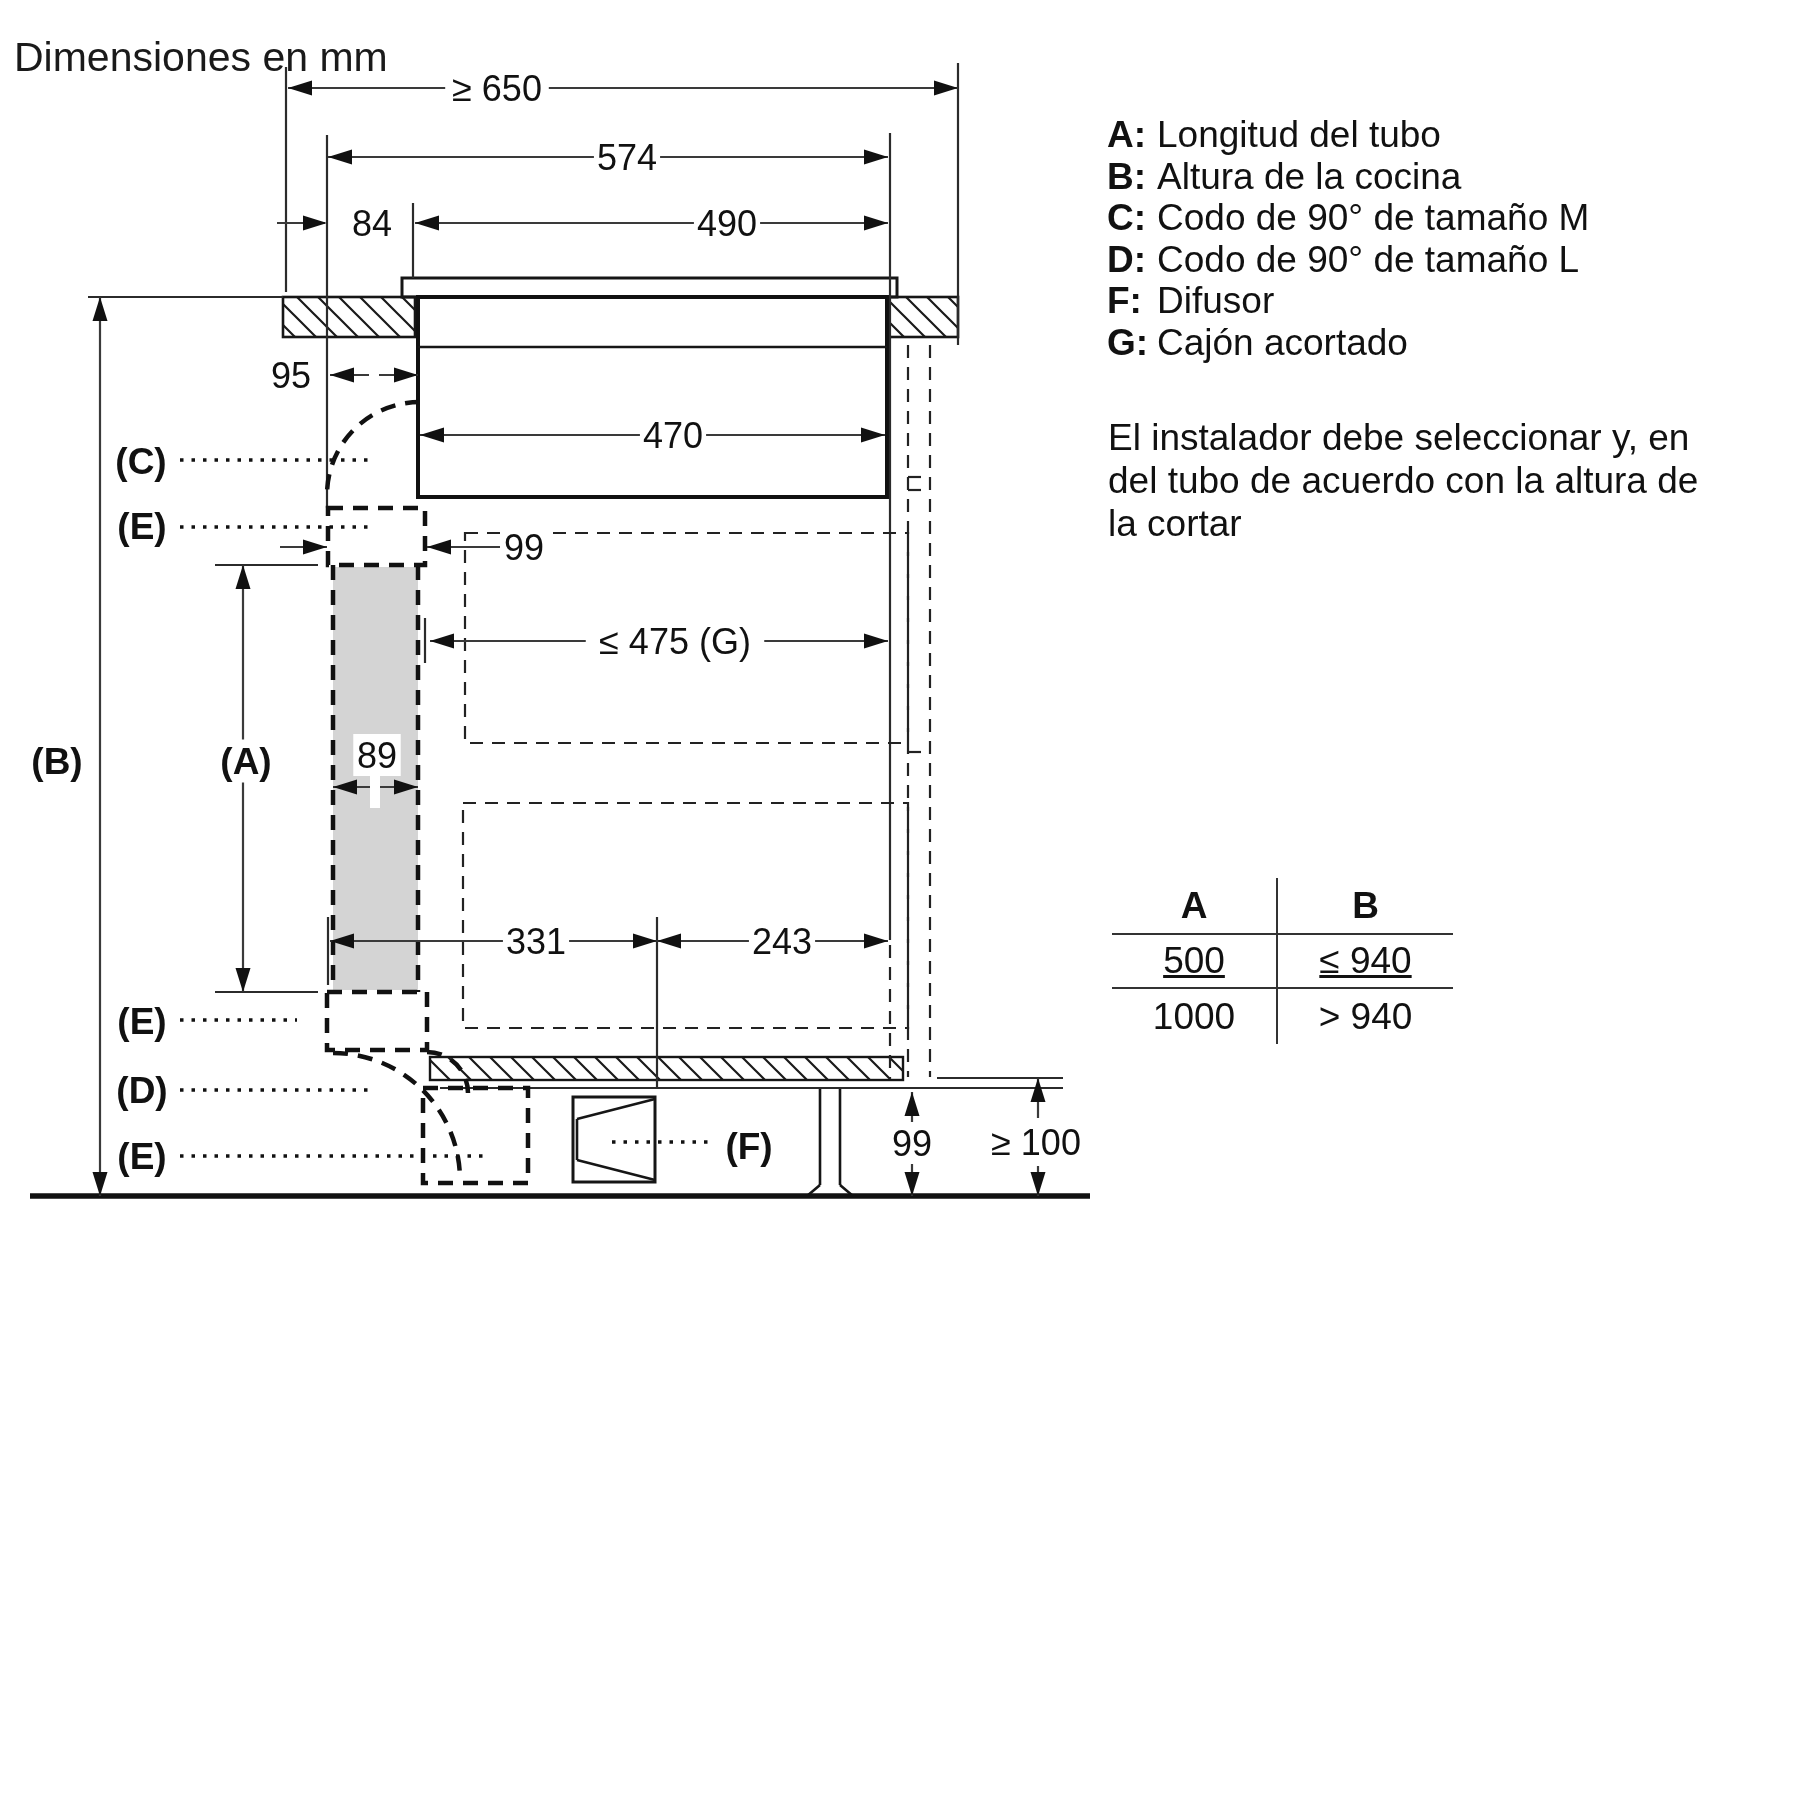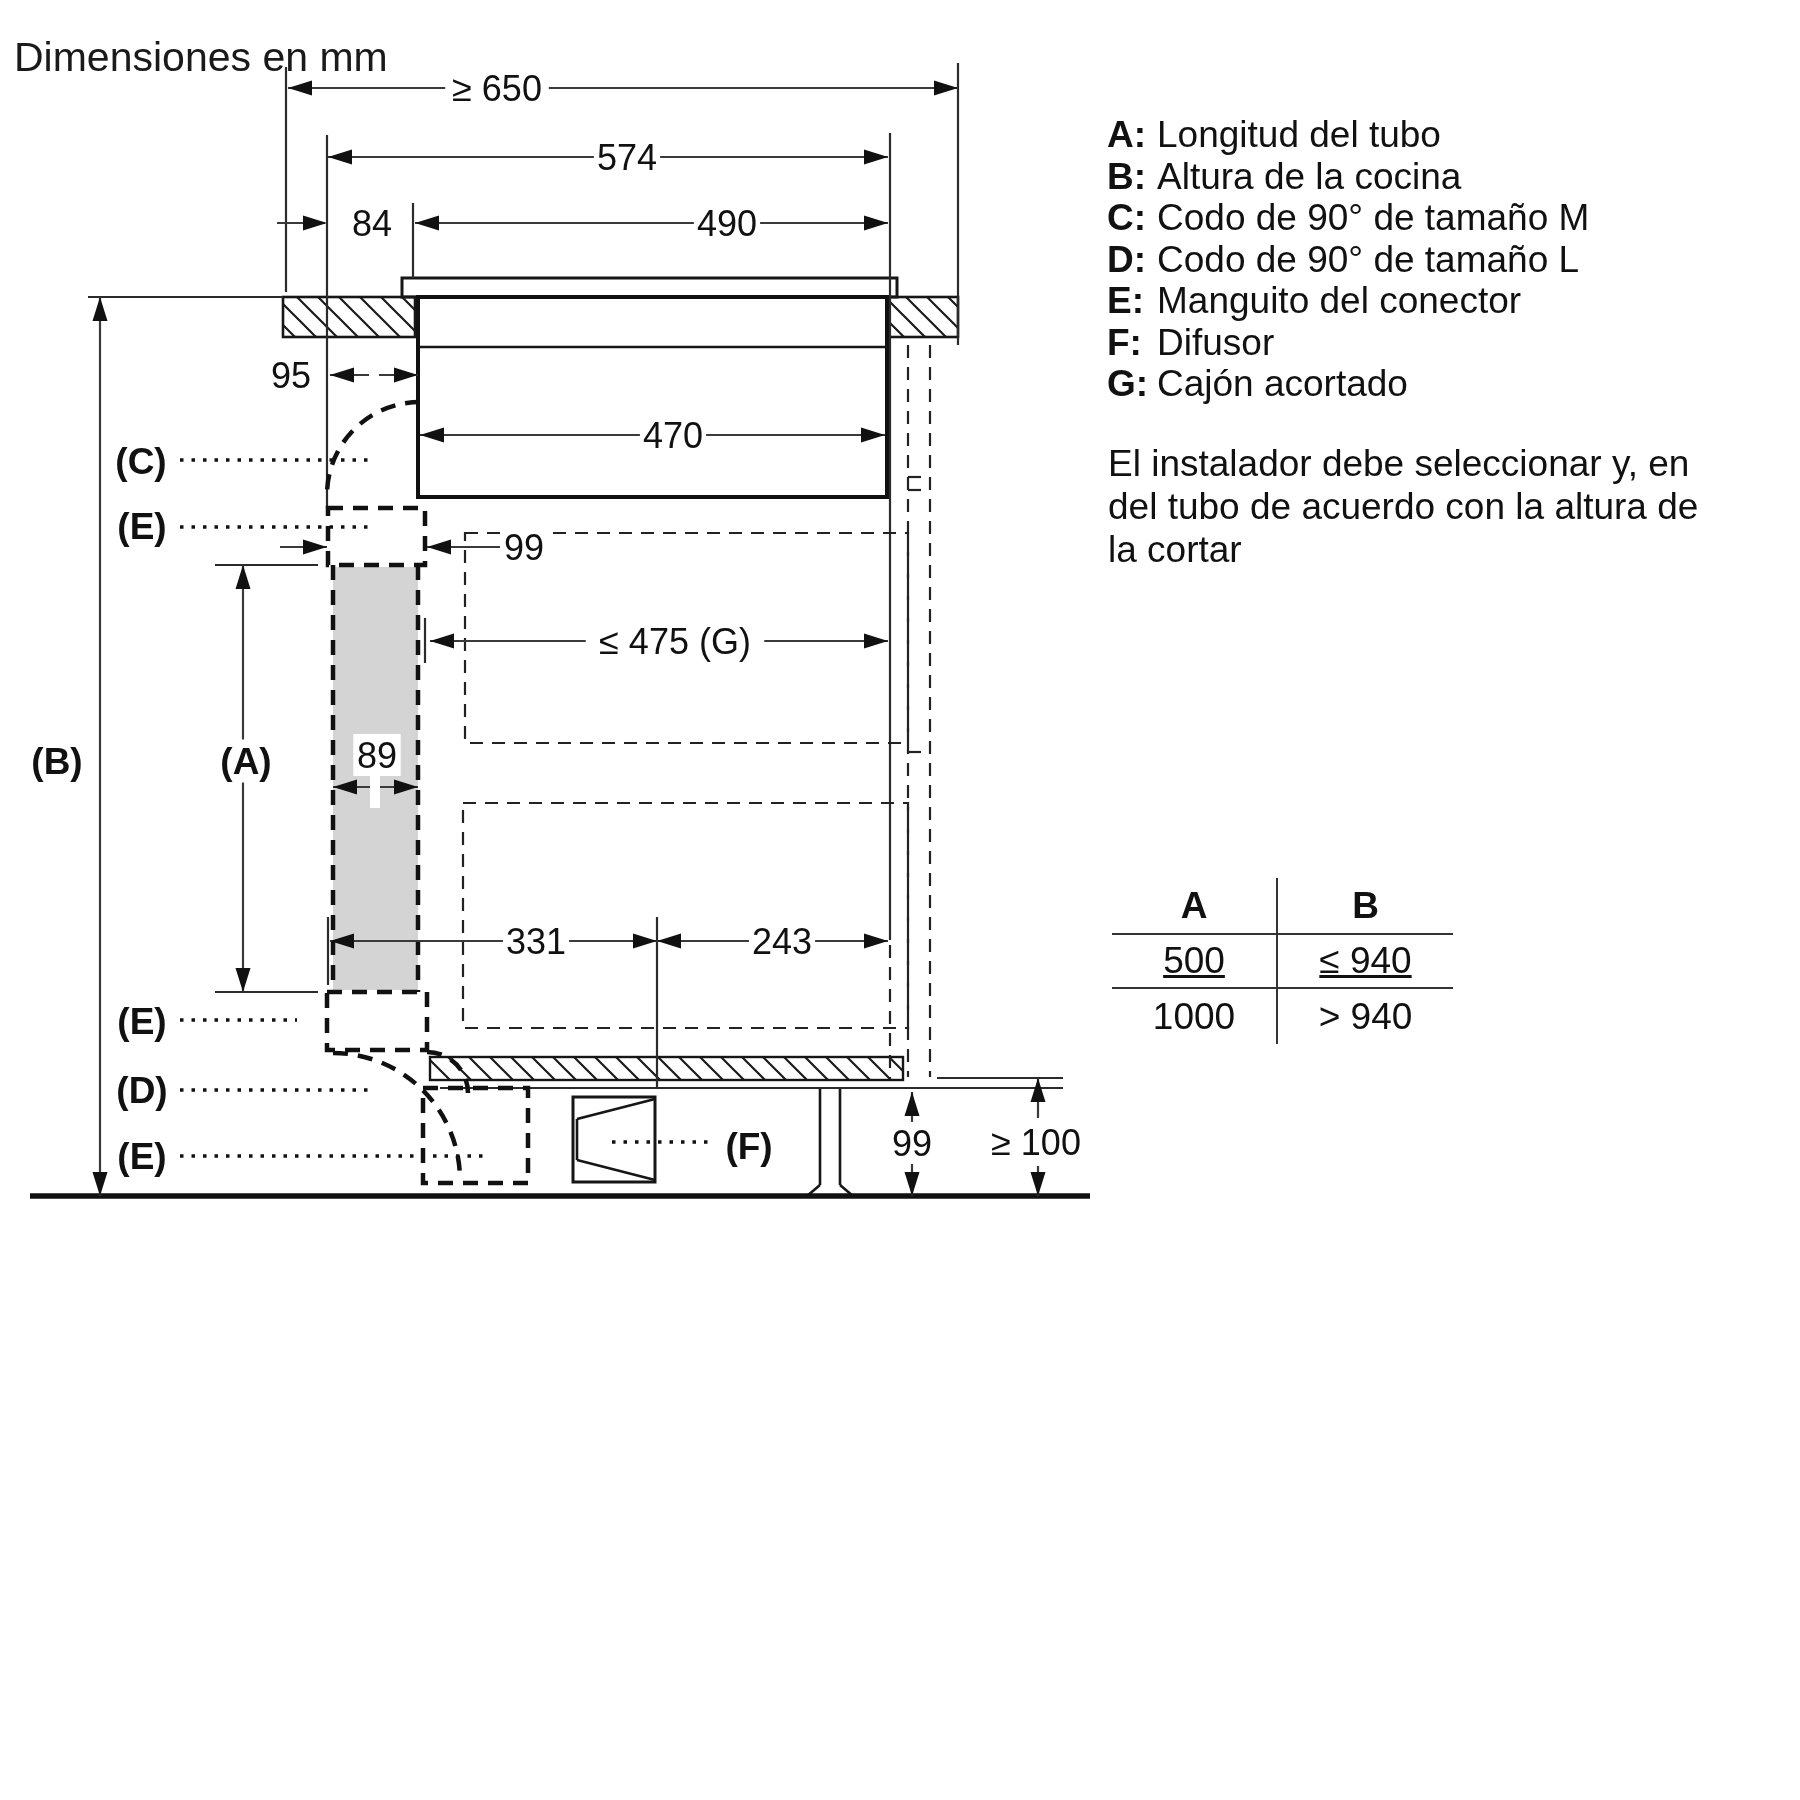--- a/index.html
+++ b/index.html
@@ -2,21 +2,21 @@
 <html><head>
 <meta charset="utf-8">
 <style>
   html,body{margin:0;padding:0;background:#fff;}
   body{width:1800px;height:1800px;position:relative;overflow:hidden;
        font-family:"Liberation Sans","DejaVu Sans",sans-serif;color:#111;}
   #title{position:absolute;left:14px;top:34px;font-size:41px;line-height:46px;color:#1a1a1a;}
   #diagram-host{position:absolute;left:0;top:0;width:1800px;height:1800px;}
   #legend{position:absolute;left:1107px;top:66px;font-size:37px;line-height:41.5px;white-space:nowrap;margin-top:48px;}
   .legend-row b{display:inline-block;min-width:50px;}
-  #note{position:absolute;left:1108px;top:442px;font-size:37px;line-height:43px;white-space:nowrap;}
+  #note{position:absolute;left:1108px;top:416px;font-size:37px;line-height:43px;white-space:nowrap;}
   #ab-table{position:absolute;left:1112px;top:878px;width:341px;
             display:grid;grid-template-columns:166px 175px;font-size:37px;}
   #ab-table .cell{display:flex;align-items:center;justify-content:center;}
   #ab-table .hdr{height:55px;font-weight:bold;}
   #ab-table .r1{height:52px;text-decoration:underline;}
   #ab-table .r2{height:55px;}
   #ab-table .colA{border-right:2.5px solid #333;}
   #ab-table .bb{border-bottom:2.5px solid #333;}
 </style>
 </head>
@@ -164,21 +164,20 @@
       <text x="749" y="1146" font-size="37" text-anchor="middle" dominant-baseline="central" fill="#111" font-family="&quot;Liberation Sans&quot;,&quot;DejaVu Sans&quot;,sans-serif" font-weight="bold">(F)</text>
     </svg></div>
 
 <div id="title">Dimensiones en mm</div>
 
 <div id="legend">
   <div class="legend-row"><b>A:</b><span>Longitud del tubo</span></div>
   <div class="legend-row"><b>B:</b><span>Altura de la cocina</span></div>
   <div class="legend-row"><b>C:</b><span>Codo de 90° de tamaño M</span></div>
   <div class="legend-row"><b>D:</b><span>Codo de 90° de tamaño L</span></div>
-  <div class="legend-row"><b>E:</b><span>Manguito del conector</span></div>
   <div class="legend-row"><b>F:</b><span>Difusor</span></div>
   <div class="legend-row"><b>G:</b><span>Cajón acortado</span></div>
 </div>
 
 <div id="note">
   <div>El instalador debe seleccionar y, en</div>
   <div>del tubo de acuerdo con la altura de</div>
   <div>la cortar</div>
 </div>
 

